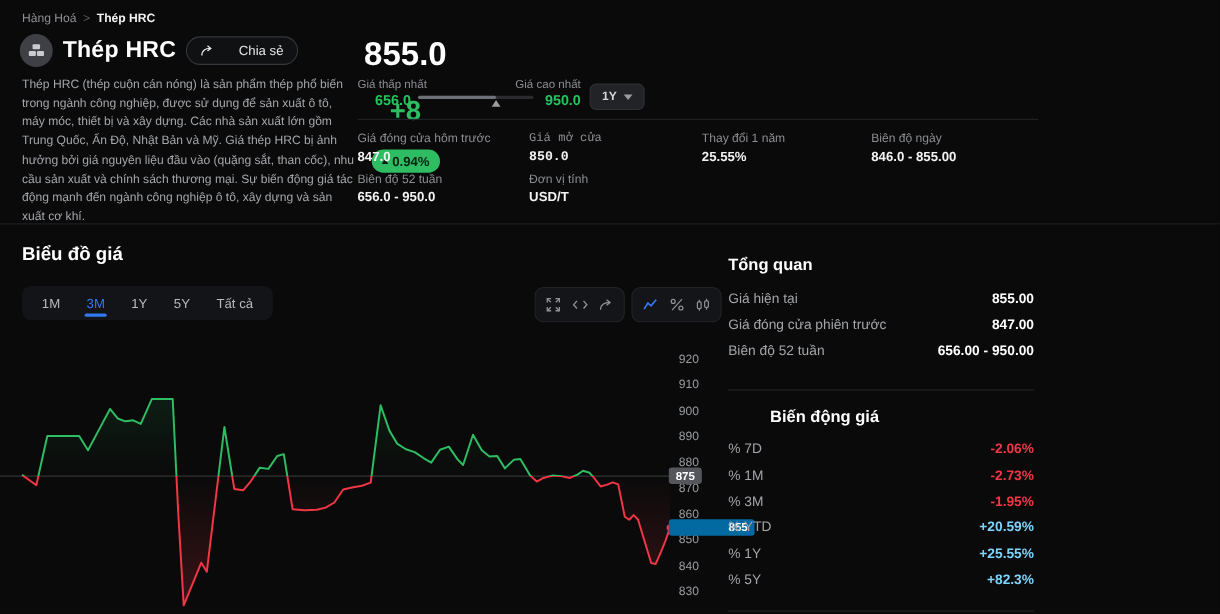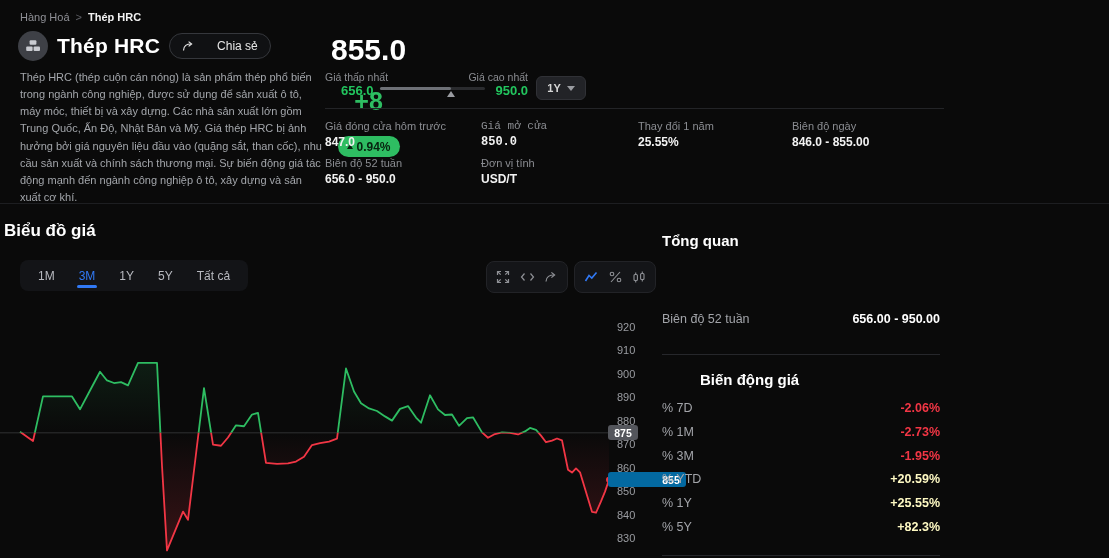--- a/index.html
+++ b/index.html
@@ -32,21 +32,21 @@
   .trackfill{height:3px;border-radius:2px;background:#6e7177;}
   .trackmark{top:91px;width:0;height:0;border-left:4.5px solid transparent;border-right:4.5px solid transparent;border-bottom:6px solid #9a9ca1;}
   .rangedd{top:76px;left:536px;width:48px;height:22px;border-radius:6px;background:#222327;border:1px solid #303136;
     display:flex;align-items:center;justify-content:center;gap:6px;font-size:11px;font-weight:bold;color:#d6d6d6;cursor:pointer;}
   .caret{width:0;height:0;border-left:4px solid transparent;border-right:4px solid transparent;border-top:5px solid #9a9ca1;}
   .div1{top:108px;left:325px;width:619px;height:1px;background:#232427;}
   .statlabel{font-size:11px;color:#8b8d92;white-space:nowrap;}
   .statval{font-size:12px;font-weight:bold;color:#f2f2f2;margin-top:3px;white-space:nowrap;}
   .divfull{top:203px;left:0;width:1109px;height:1px;background:#1d1e21;}
   
-  .chartheading{top:221px;left:4px;font-size:17px;font-weight:bold;}
+  .chartheading{top:221px;left:20px;font-size:17px;font-weight:bold;}
   .tabs{top:260px;left:20px;height:31px;background:#131417;border-radius:8px;display:flex;align-items:stretch;padding:0 6px;}
   .tab{position:relative;display:flex;align-items:center;padding:0 12px;font-size:12px;color:#b8bac0;cursor:pointer;}
   .tab.active{color:#3179f5;font-weight:normal;}
   .tab.active .underline{position:absolute;left:50%;transform:translateX(-50%);bottom:3px;width:20px;height:3px;border-radius:2px;background:#3179f5;}
   .toolgroup{height:30px;background:#141518;border:1px solid #222327;border-radius:8px;display:flex;align-items:center;padding:0 4px;}
   .toolbtn{width:24px;height:24px;display:flex;align-items:center;justify-content:center;color:#8f9196;cursor:pointer;font-size:10px;}
   .toolbtn.active{color:#3179f5;}
   .g1{top:261px;left:486px;}
   .g2{top:261px;left:574px;}
   
@@ -55,21 +55,21 @@
   .ybadge{position:absolute;left:608px;width:30px;height:15px;border-radius:3px;font-size:10.5px;font-weight:bold;
     display:flex;align-items:center;justify-content:center;}
   .ybadge.gray{background:#54565c;color:#fff;}
   .ybadge.red{background:#0369a1;color:#fff;padding-left:48px;}
   
   .sb-heading{font-size:15px;font-weight:bold;}
   .sbrow{position:absolute;left:662px;width:278px;display:flex;justify-content:space-between;align-items:center;}
   .sbrow .lbl{font-size:12.5px;color:#a3a5aa;}
   .sbrow .val{font-size:12.5px;font-weight:bold;color:#fff;}
   .val.neg{color:#f23645;}
-  .val.pos{color:#fef9c3;}
+  .val.pos{color:#7dd3fc;}
   .sbdiv{position:absolute;left:662px;width:278px;height:1px;background:#26272b;}
 </style>
 </head>
 <body>
 
 <div id="app">
 
   <div class="abs crumb">
     <span>Hàng Hoá</span>
     <span class="sep">&gt;</span>
@@ -237,20 +237,28 @@
         <circle cx="609" cy="174.83999999999995" r="3" fill="#f23645"></circle>
       </svg><div class="ytick" style="top: 15.59px;">920</div><div class="ytick" style="top: 39.09px;">910</div><div class="ytick" style="top: 62.59px;">900</div><div class="ytick" style="top: 86.09px;">890</div><div class="ytick" style="top: 109.59px;">880</div><div class="ytick" style="top: 133.09px;">870</div><div class="ytick" style="top: 156.59px;">860</div><div class="ytick" style="top: 180.09px;">850</div><div class="ytick" style="top: 203.59px;">840</div><div class="ytick" style="top: 227.09px;">830</div><div class="ybadge gray" style="top: 120.34px;">875</div><div class="ybadge red" style="top: 167.34px;">855</div></div>
 
   <div class="abs sb-heading" style="top:232px;left:662px;">Tổng quan</div>
   <div id="overviewrows"></div>
   <div class="sbdiv" style="top:354px;"></div>
   <div class="abs sb-heading" style="top:371px;left:700px;">Biến động giá</div>
   <div id="movementrows"></div>
   <div class="sbdiv" style="top:555px;"></div>
 
+<div class="sbrow" style="top: 264px;">
+      <span class="lbl">Giá hiện tại</span>
+      <span class="val">855.00</span>
+    </div>
+    <div class="sbrow" style="top: 288px;">
+      <span class="lbl">Giá đóng cửa phiên trước</span>
+      <span class="val">847.00</span>
+    </div>
     <div class="sbrow" style="top: 312px;">
       <span class="lbl">Biên độ 52 tuần</span>
       <span class="val">656.00 - 950.00</span>
     </div>
     <div class="sbrow" style="top: 401px;">
       <span class="lbl">% 7D</span>
       <span class="val neg">-2.06%</span>
     </div>
     <div class="sbrow" style="top: 424.8px;">
       <span class="lbl">% 1M</span>

